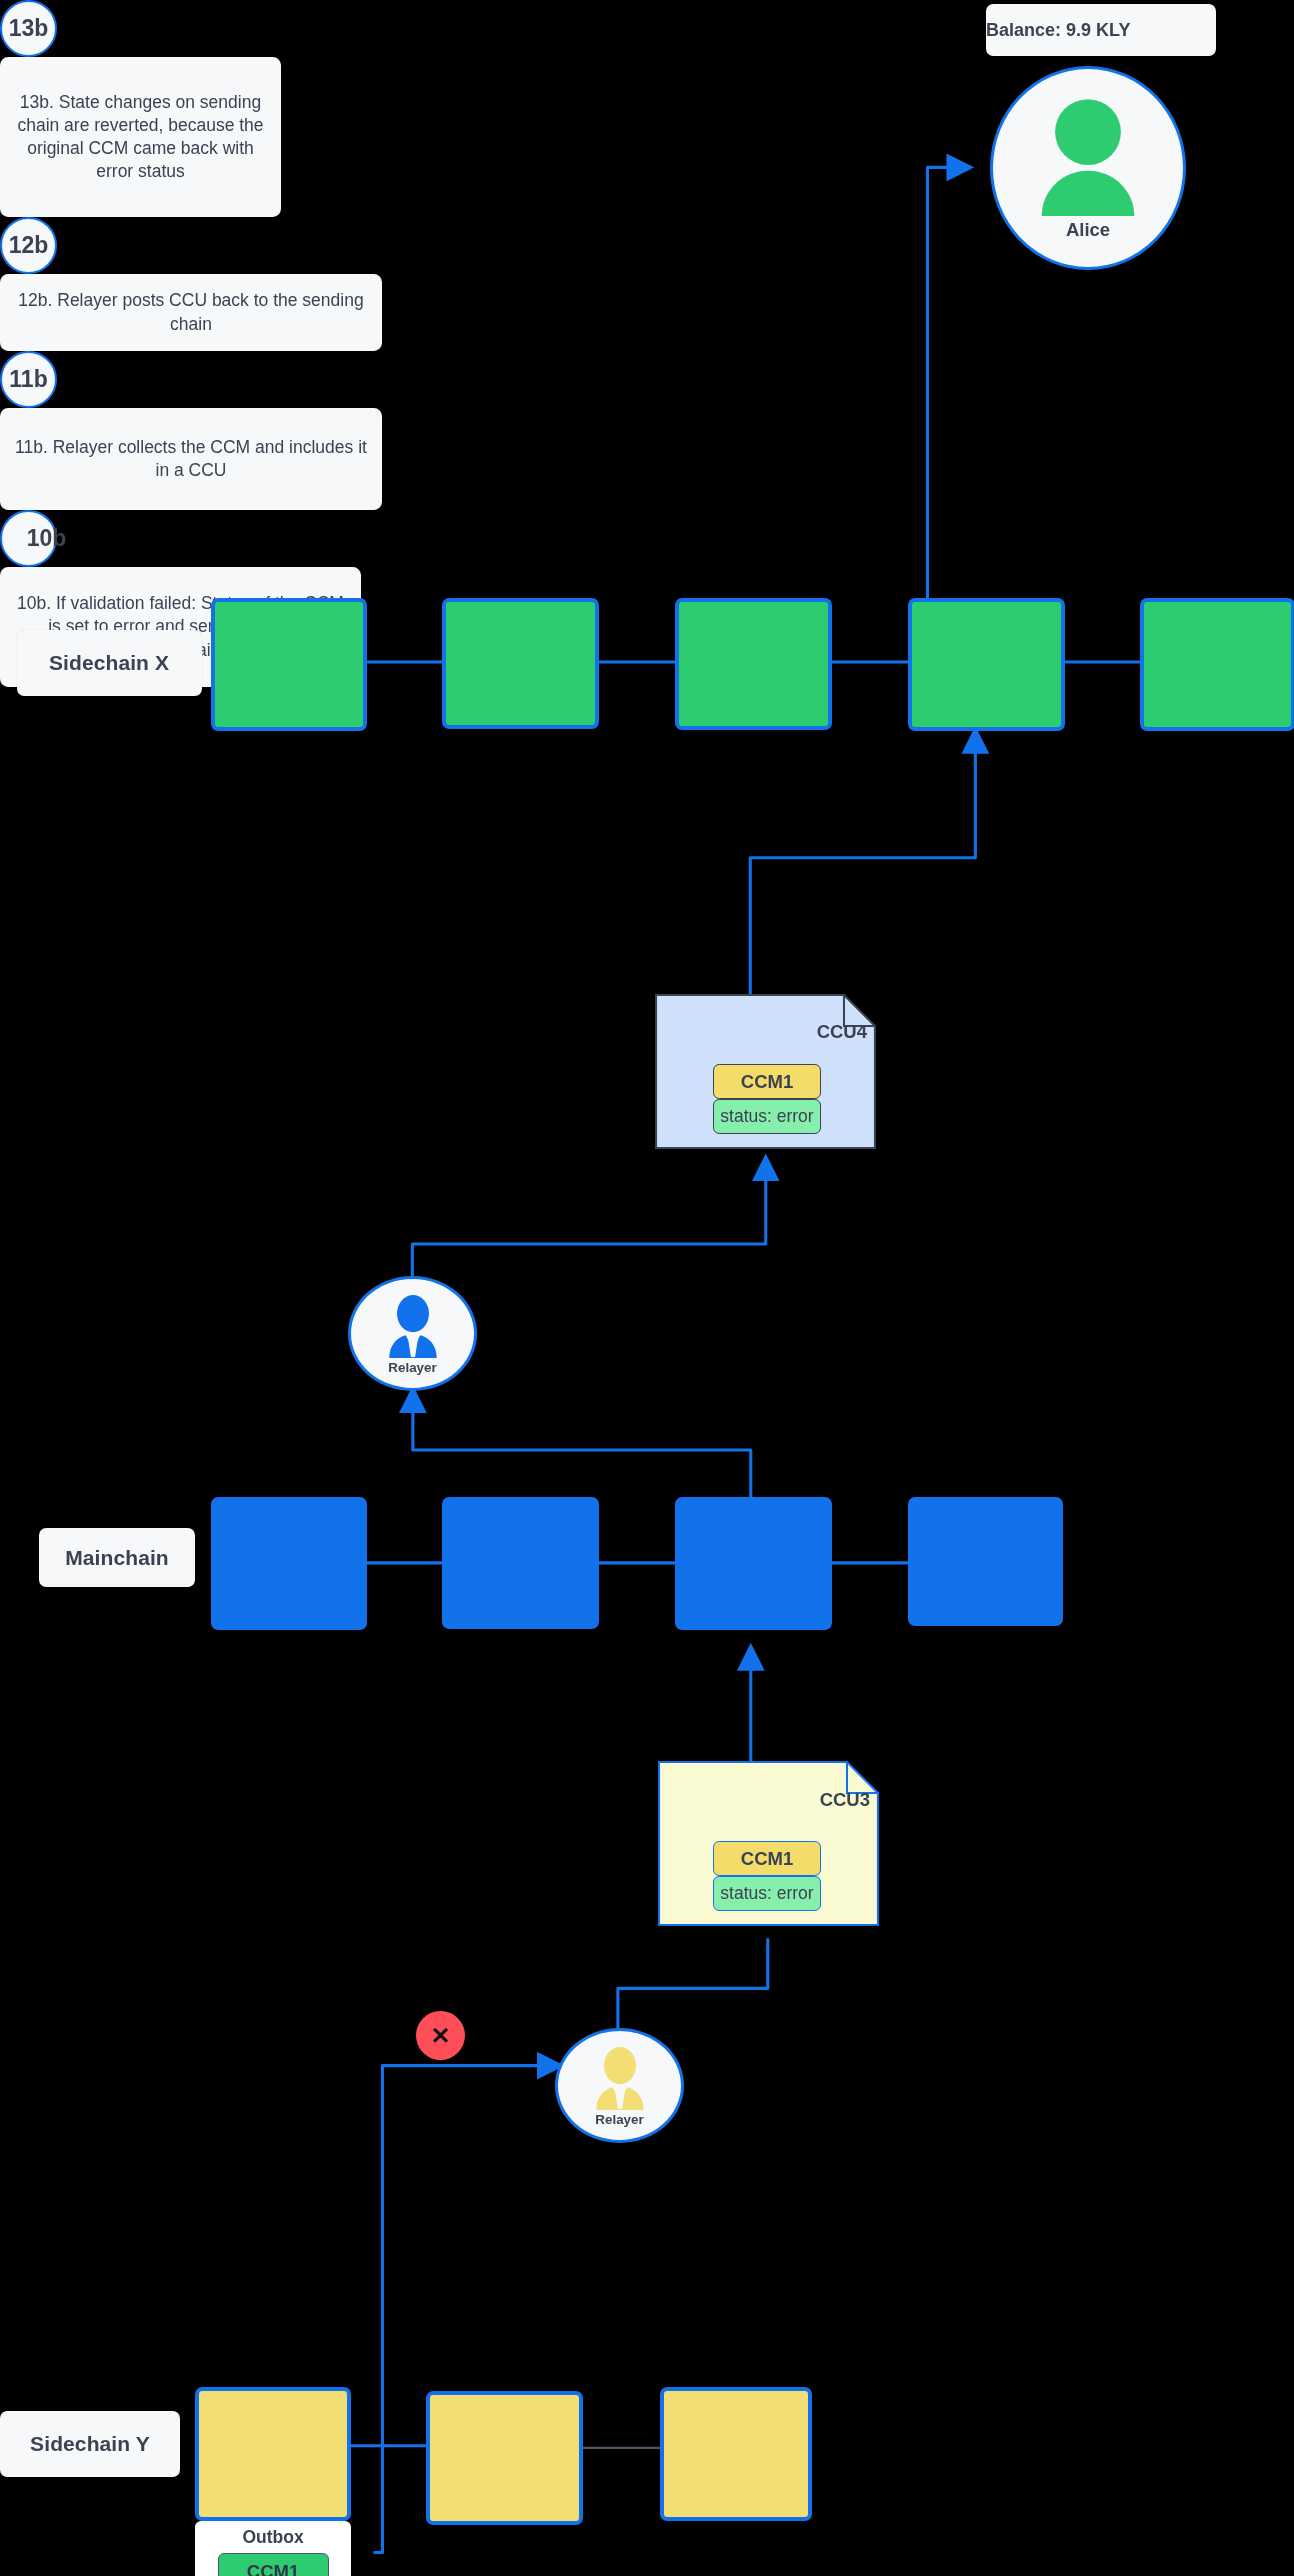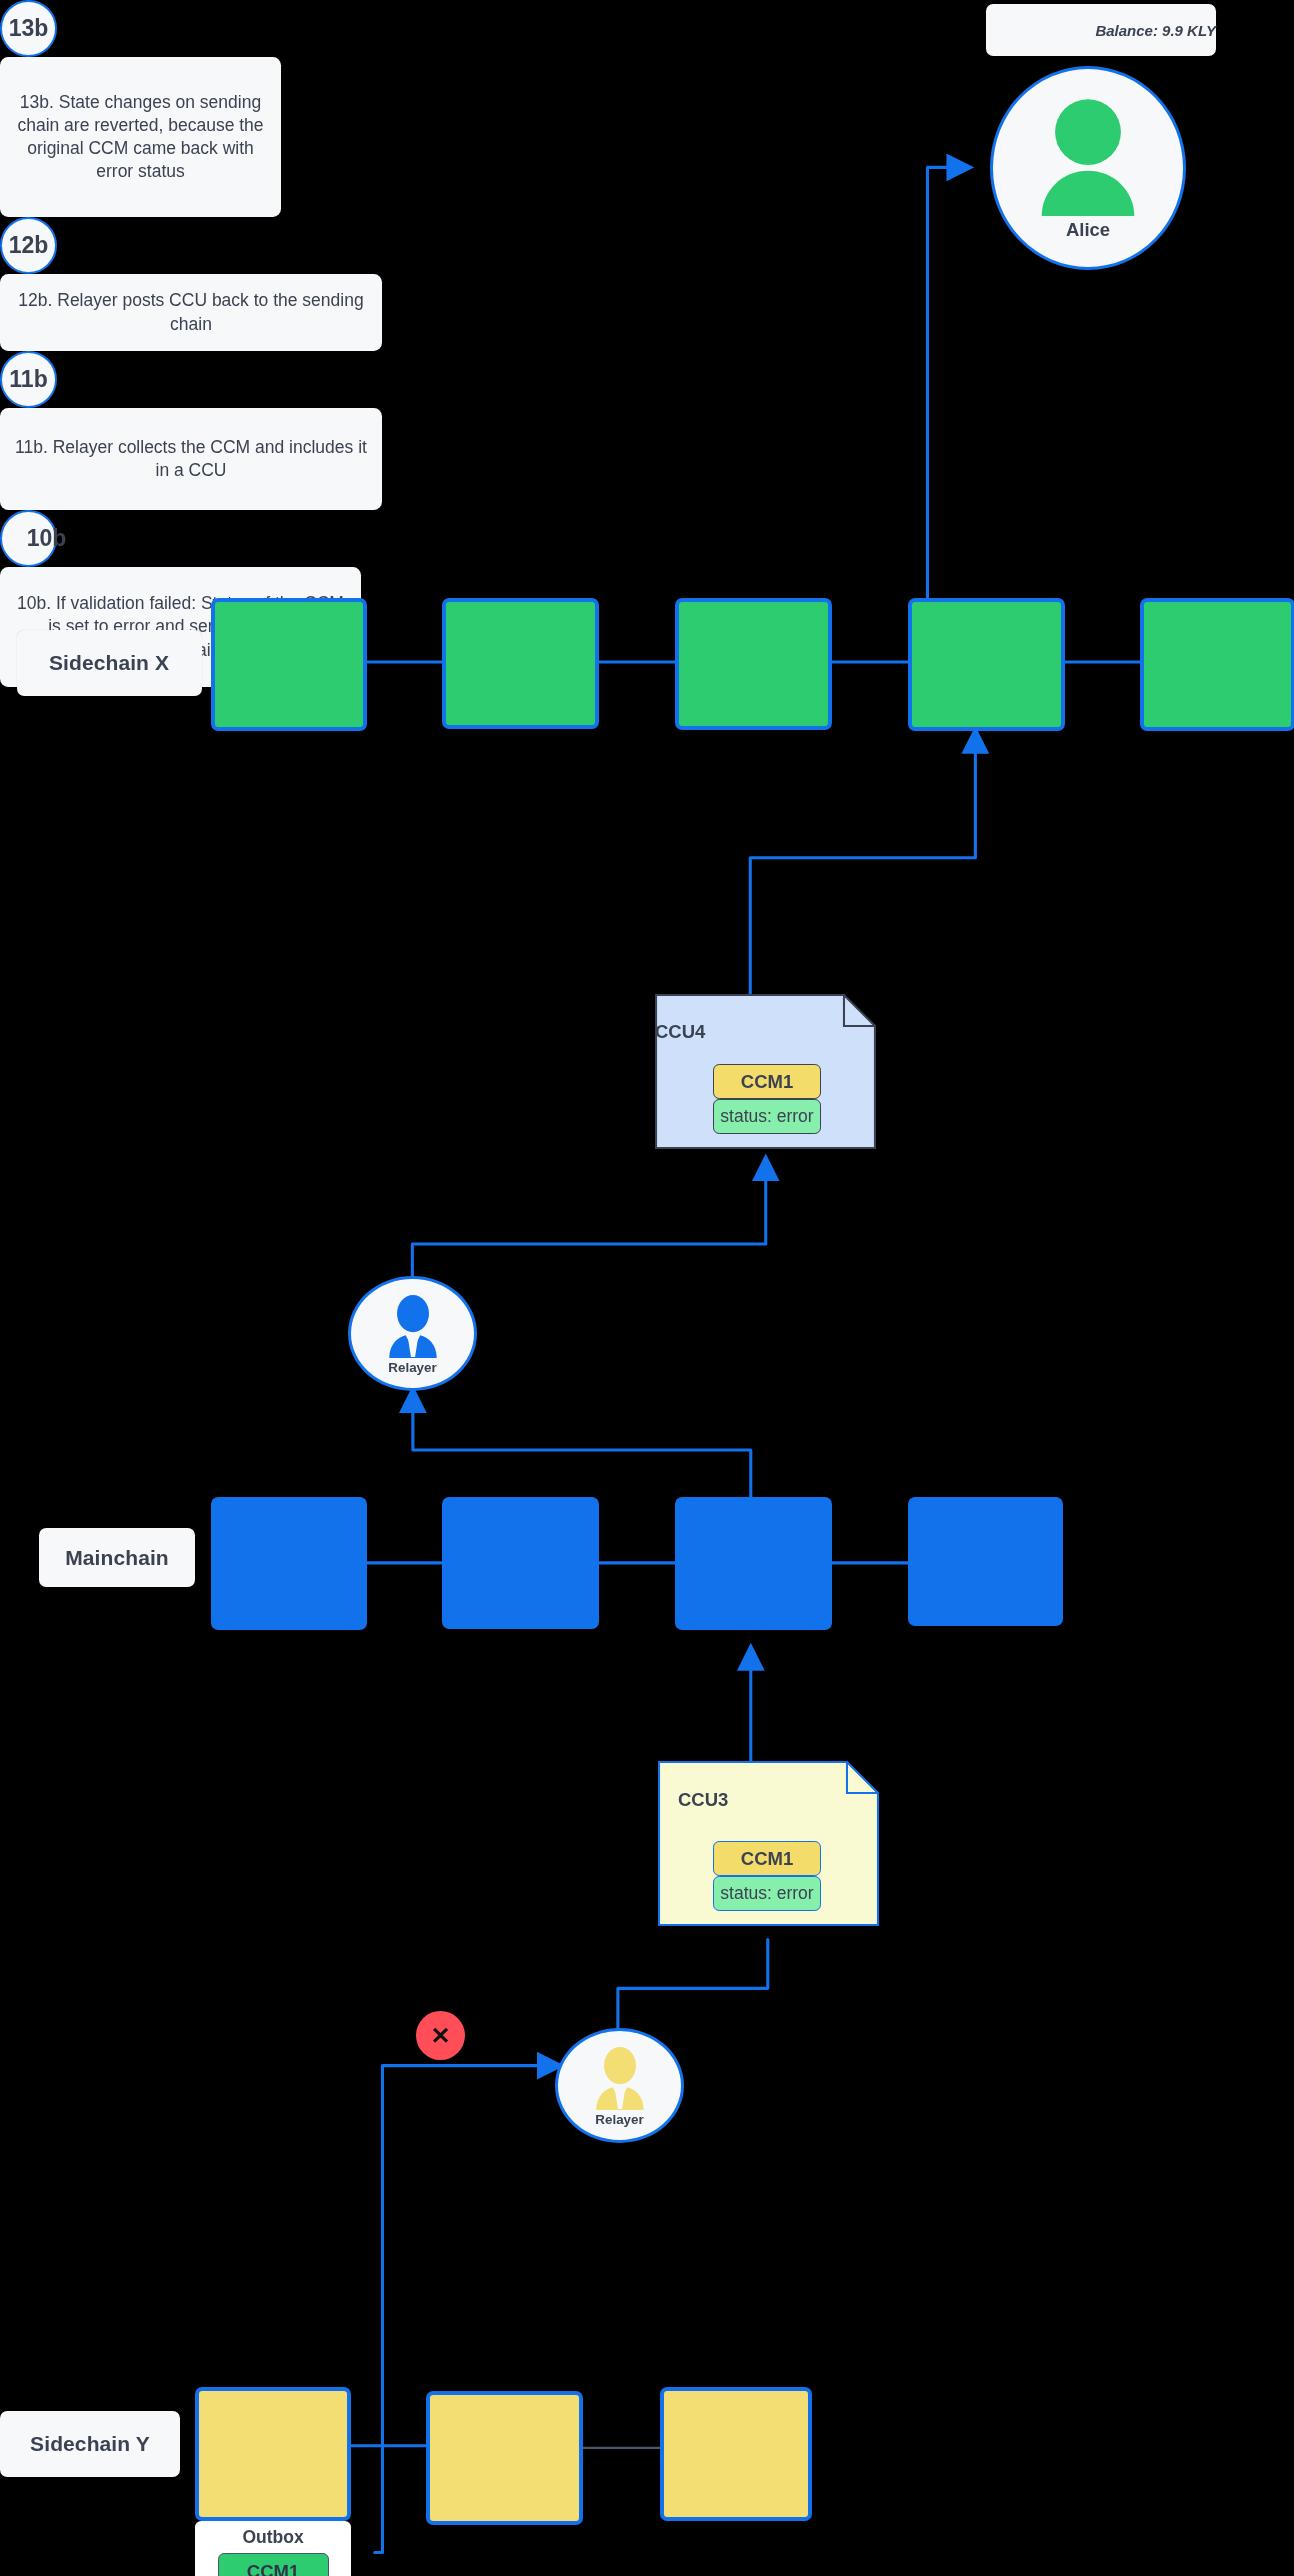--- a/index.html
+++ b/index.html
@@ -89,38 +89,37 @@
     margin-top:1px;
     text-align:center;
   }
   .actor.big .caption{ font-size:18.5px; margin-top:3.1px; }
 
   
   .balance{
     background:#f7f8fa;
     color:#3b4252;
     font-weight:bold;
-    font-size:15px;
+    font-size:18px;
     border-radius:7.2px;
-    display:flex; align-items:center; justify-content:flex-end;
+    display:flex; align-items:center; justify-content:flex-start;
     box-shadow:0 0.5px 1.5px rgba(0,0,0,.3);
-    font-style:italic;
   }
 
   
   .doc{
     position:absolute;
     box-sizing:border-box;
   }
   .doc .docshape{
     position:absolute; left:0; top:0; width:100%; height:100%;
   }
   .doc .doctitle{
-    position:absolute; left:0; right:0;
-    text-align:left;
+    position:absolute; left:0; right:9px;
+    text-align:right;
     color:#3b4252;
     font-weight:bold;
     font-size:18.5px;
   }
   .ccm-chip{
     position:absolute;
     background:#F4DC6A;
     border:1.5px solid #3b4252;
     border-radius:6.2px;
     color:#3b4252;

